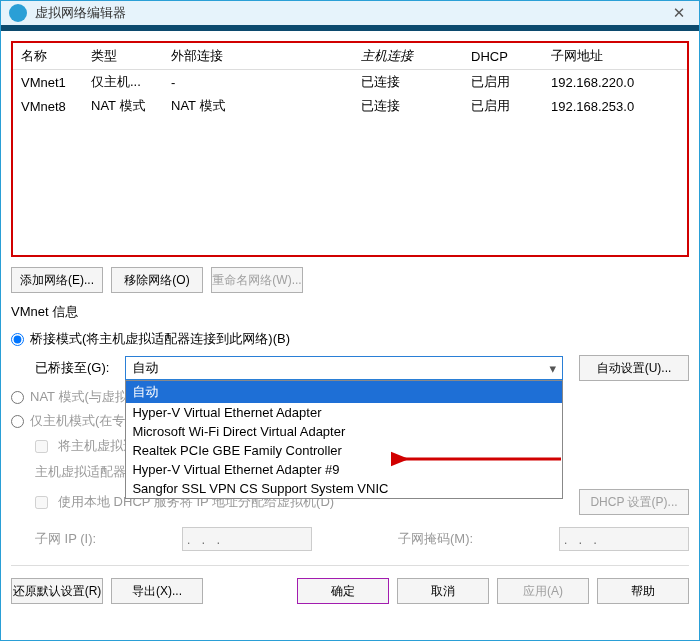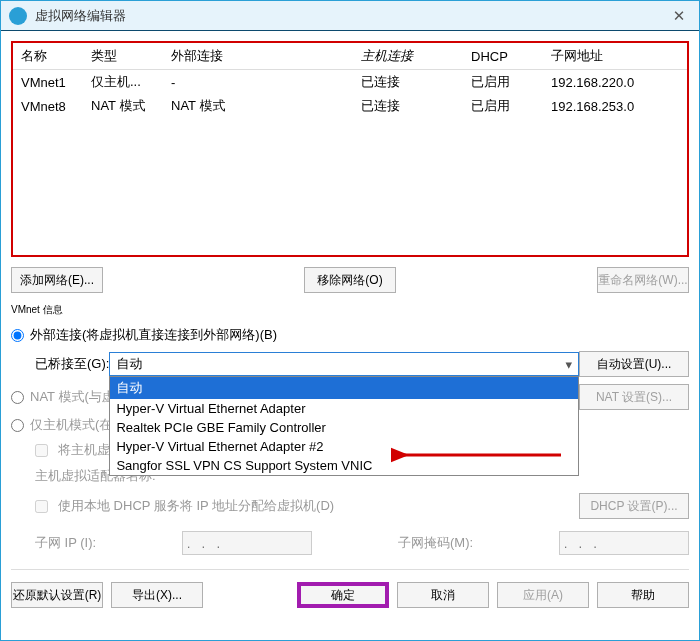--- a/index.html
+++ b/index.html
@@ -1,36 +1,36 @@
 <!DOCTYPE html>
 <html><head>
 <meta charset="utf-8">
 <style>
   * { box-sizing: border-box; margin: 0; padding: 0; }
   body { font-family: "Microsoft YaHei", "Segoe UI", sans-serif; font-size: 13px; color: #000; background: #f0f0f0; }
   .window { width: 700px; height: 641px; background: #fff; border: 1px solid #2a9fd6; display: flex; flex-direction: column; }
-  .titlebar { height: 30px; background: #e6f3fb; border-bottom: 1px solid #0c4a6e; display: flex; align-items: center; padding: 0 8px; }
+  .titlebar { height: 30px; background: #e6f3fb; border-bottom: 6px solid #0c4a6e; display: flex; align-items: center; padding: 0 8px; }
   .titlebar .icon { width: 18px; height: 18px; border-radius: 50%; background: #2a9fd6; margin-right: 8px; flex-shrink: 0; }
   .titlebar .title { flex: 1; color: #333; }
   .titlebar .close { width: 24px; text-align: center; color: #555; cursor: pointer; font-size: 15px; }
   .body { flex: 1; padding: 10px 10px 21px 10px; display: flex; flex-direction: column; overflow: hidden; }
   .table-wrap { border: 2px solid #d10000; height: 216px; overflow: auto; background: #fff; }
   table { width: 100%; border-collapse: collapse; font-size: 13px; }
   th { text-align: left; font-weight: normal; padding: 4px 8px; background: #fff; border-bottom: 1px solid #ddd; }
   td { padding: 3px 8px; }
   tr.selected td { background: #e8f0fa; }
   .col1 { width: 70px; } .col2 { width: 80px; } .col3 { width: 190px; } .col4 { width: 110px; font-style: italic; } .col5 { width: 80px; }
-  .actions-row { display: flex; justify-content: space-between; gap: 8px; padding: 10px 0 8px 0; }
+  .actions-row { display: flex; justify-content: flex-start; gap: 8px; padding: 10px 0 8px 0; }
   .btn { min-width: 92px; height: 26px; background: #f5f5f5; border: 1px solid #b0b0b0; font-size: 12px; cursor: pointer; }
   .btn:disabled { color: #a0a0a0; cursor: default; }
-  .btn.primary { border: 4px solid #a21caf; }
-  .section-label { font-size: 10px; padding: 2px 0 6px 0; }
+  .btn.primary { border: 1px solid #a21caf; }
+  .section-label { font-size: 13px; padding: 2px 0 6px 0; }
   .radio-row { display: flex; align-items: center; padding: 3px 0; }
   .radio-row input[type=radio] { margin-right: 6px; }
-  .bridged-row { display: flex; align-items: center; padding: 4px 0 4px 24px; gap: 0; position: relative; }
+  .bridged-row { display: flex; align-items: center; padding: 4px 0 4px 24px; gap: 16px; position: relative; }
   .bridged-row label { white-space: nowrap; }
   .select-wrap { position: relative; flex: 1; }
   .select-display { height: 24px; border: 1px solid #2a7fd6; background: #fff; display: flex; align-items: center; padding: 0 6px; cursor: pointer; }
   .select-display::after { content: "▾"; margin-left: auto; color: #555; }
   .dropdown { position: absolute; left: 0; top: 24px; width: 100%; background: #fff; border: 1px solid #888; z-index: 10; }
   .dropdown .opt { padding: 2px 6px; cursor: pointer; }
   .dropdown .opt.highlight { background: #1e6fd6; color: #fff; }
   .arrow-red { position: absolute; top: 122px; left: 380px; width: 180px; height: 20px; pointer-events: none; z-index: 20; }
   .arrow-red svg { width: 100%; height: 100%; }
   .sub-row { display: flex; align-items: center; padding: 4px 0 4px 24px; gap: 6px; color: #999; }
@@ -94,55 +94,55 @@
       <button class="btn">移除网络(O)</button>
       <button class="btn" disabled="">重命名网络(W)...</button>
     </div>
 
     <div class="section-label">VMnet 信息</div>
 
     <div class="vmnet-info">
 
       <div class="radio-row">
         <input type="radio" checked="" style="">
-        <span>外部连接(将虚拟机直接连接到外部网络)(B)</span>
+        <span>桥接模式(将主机虚拟适配器连接到此网络)(B)</span>
       </div>
 
       <div class="bridged-row">
         <label>已桥接至(G):</label>
         <div class="select-wrap">
           <div class="select-display">
             <span>自动</span>
           </div>
           <div class="dropdown" id="dropdown">
               <div class="opt highlight">自动</div>
               <div class="opt">Hyper-V Virtual Ethernet Adapter</div>
+              <div class="opt">Microsoft Wi-Fi Direct Virtual Adapter</div>
               <div class="opt">Realtek PCIe GBE Family Controller</div>
-              <div class="opt">Hyper-V Virtual Ethernet Adapter #2</div>
+              <div class="opt">Hyper-V Virtual Ethernet Adapter #9</div>
               <div class="opt">Sangfor SSL VPN CS Support System VNIC</div>
             </div>
         </div>
         <button class="btn right-btn">自动设置(U)...</button>
       </div>
 
       <div class="arrow-red">
         <svg viewBox="0 0 180 20">
             <defs>
               <marker id="ah" markerWidth="10" markerHeight="8" refX="2" refY="4" orient="auto">
                 <path d="M10,0 L0,4 L10,8 Z" fill="#d10000"></path>
               </marker>
             </defs>
             <line x1="170" y1="10" x2="12" y2="10" stroke="#d10000" stroke-width="3" marker-end="url(#ah)"></line>
           </svg>
       </div>
 
       <div class="radio-row disabled">
         <input type="radio" style="">
         <span style="flex:1">NAT 模式(与虚拟机共享主机的 IP 地址)(N)</span>
-        <button class="btn right-btn" disabled="">NAT 设置(S)...</button>
       </div>
 
       <div class="radio-row disabled">
         <input type="radio" style="">
         <span>仅主机模式(在专用网络内连接虚拟机)(H)</span>
       </div>
 
       <div class="check-row disabled">
         <input type="checkbox" disabled="" style="">
         <span>将主机虚拟适配器连接到此网络(V)</span>

